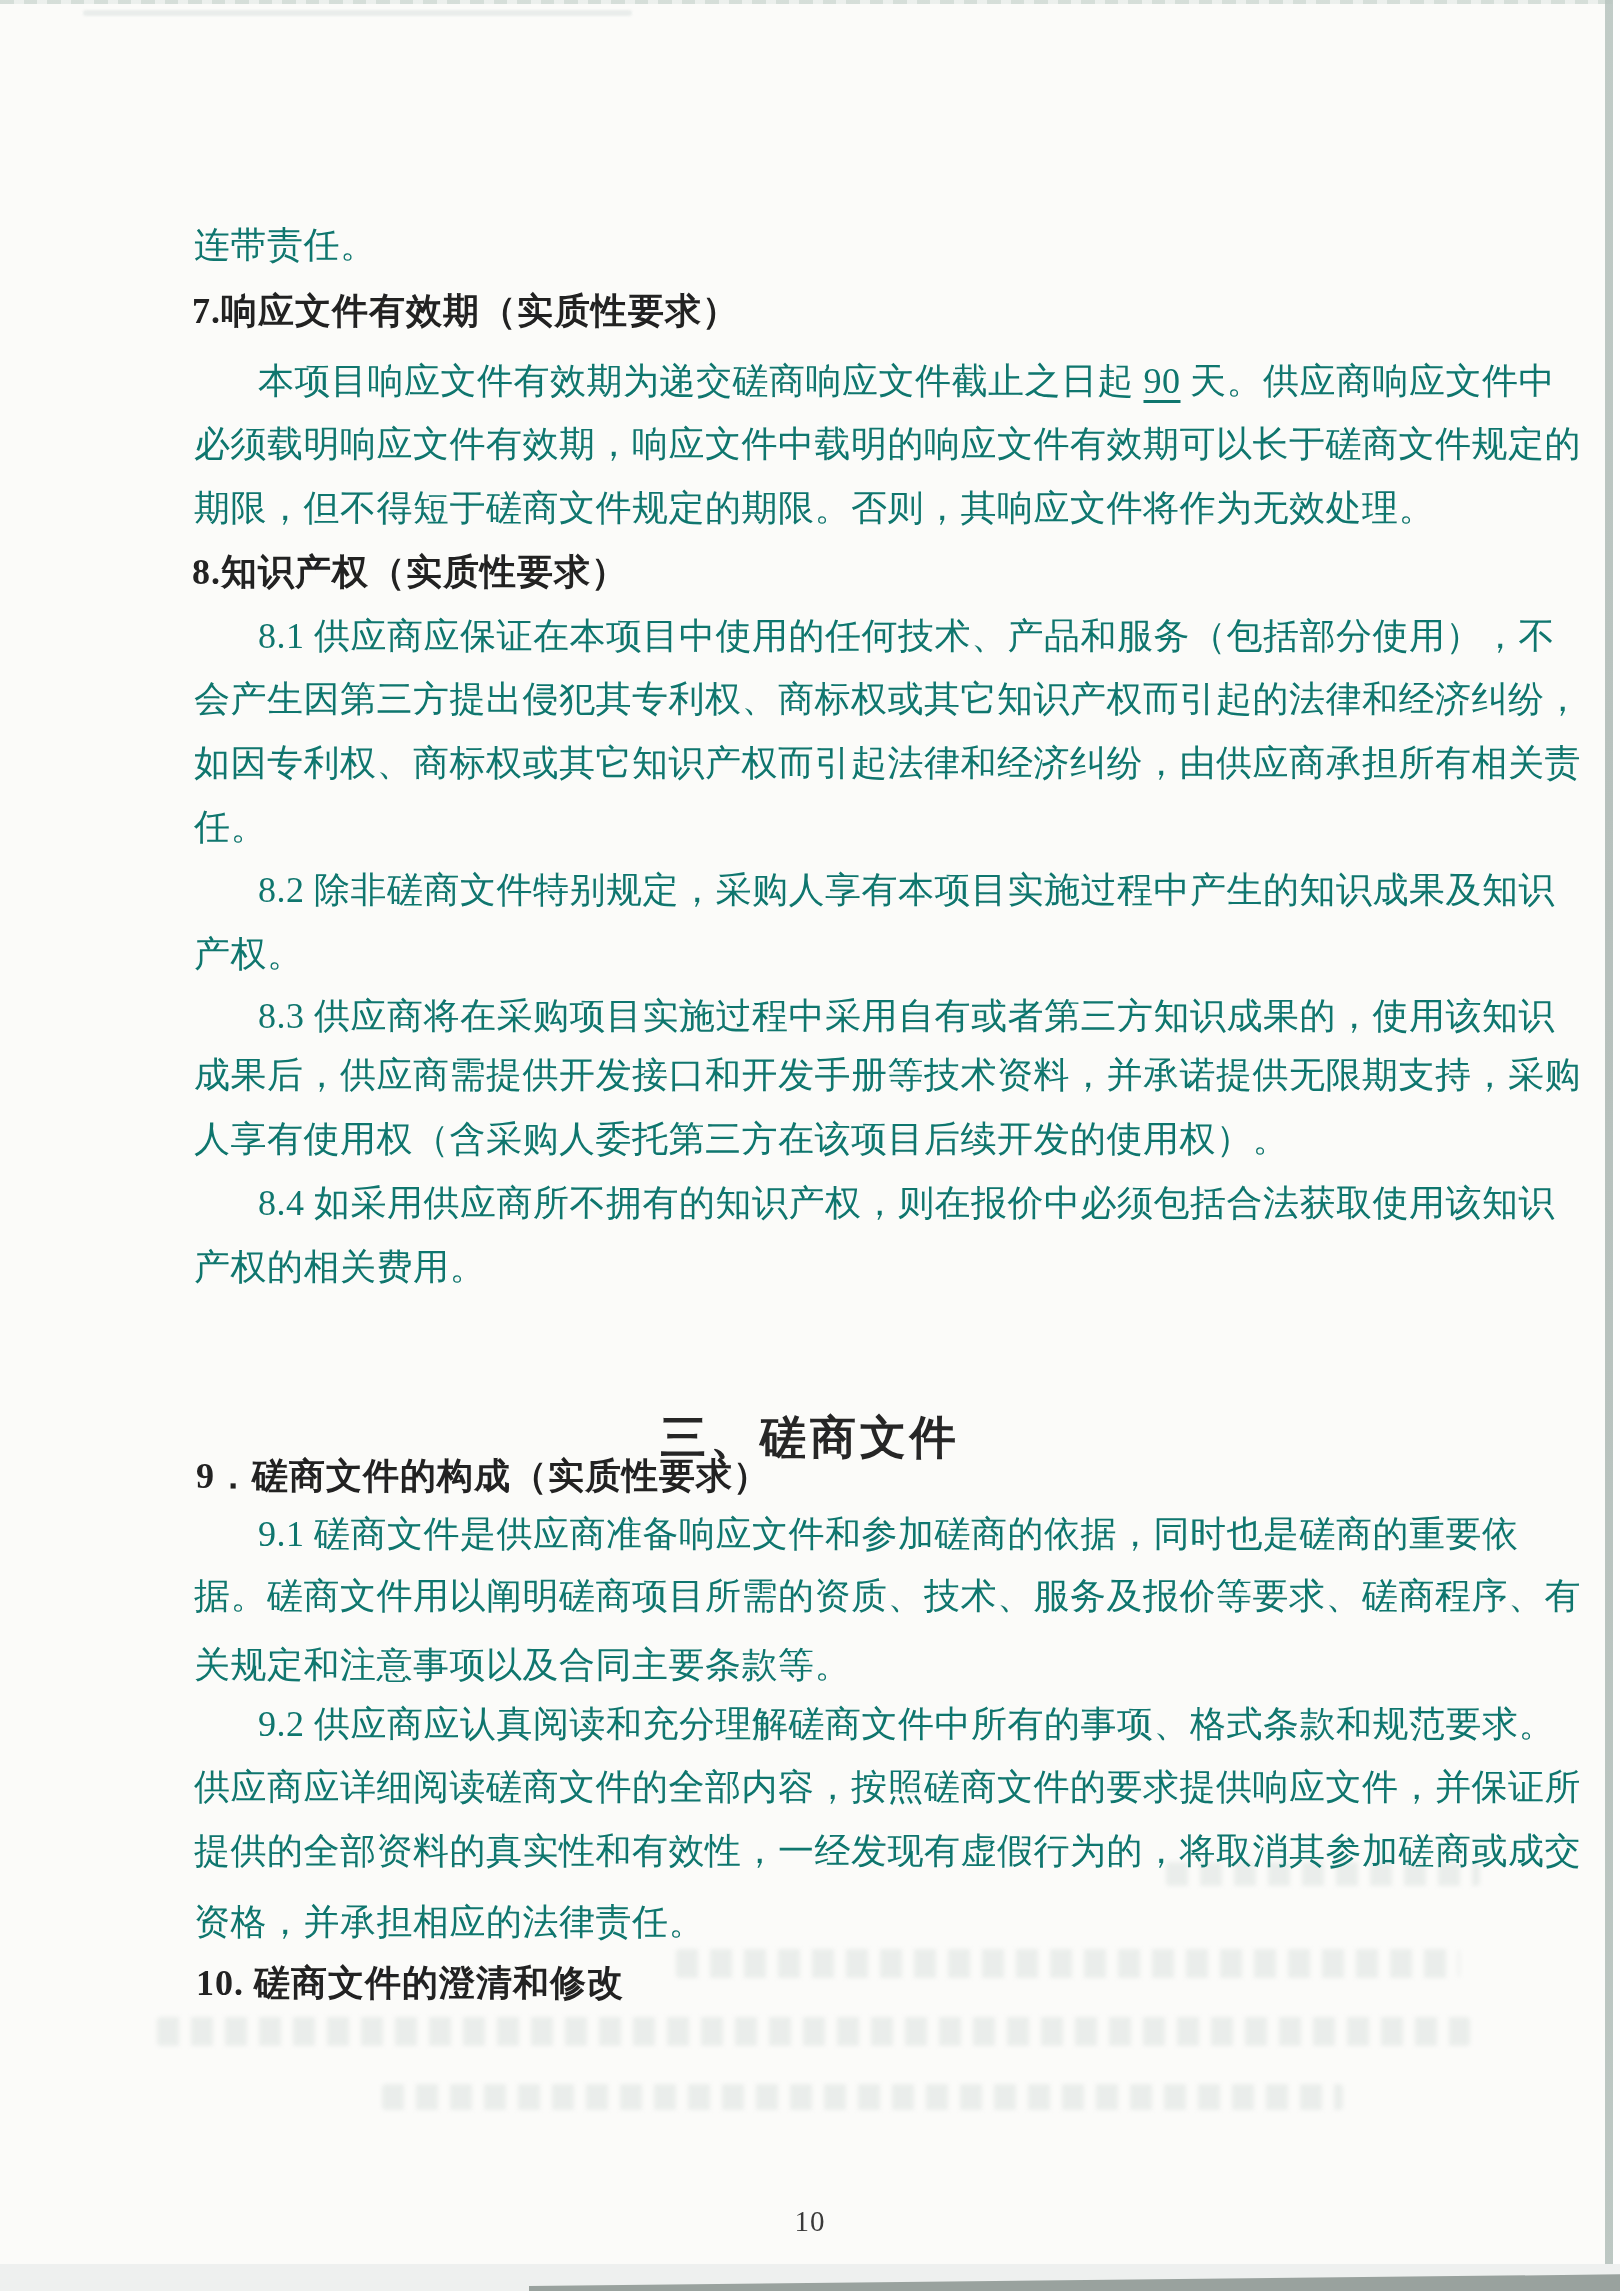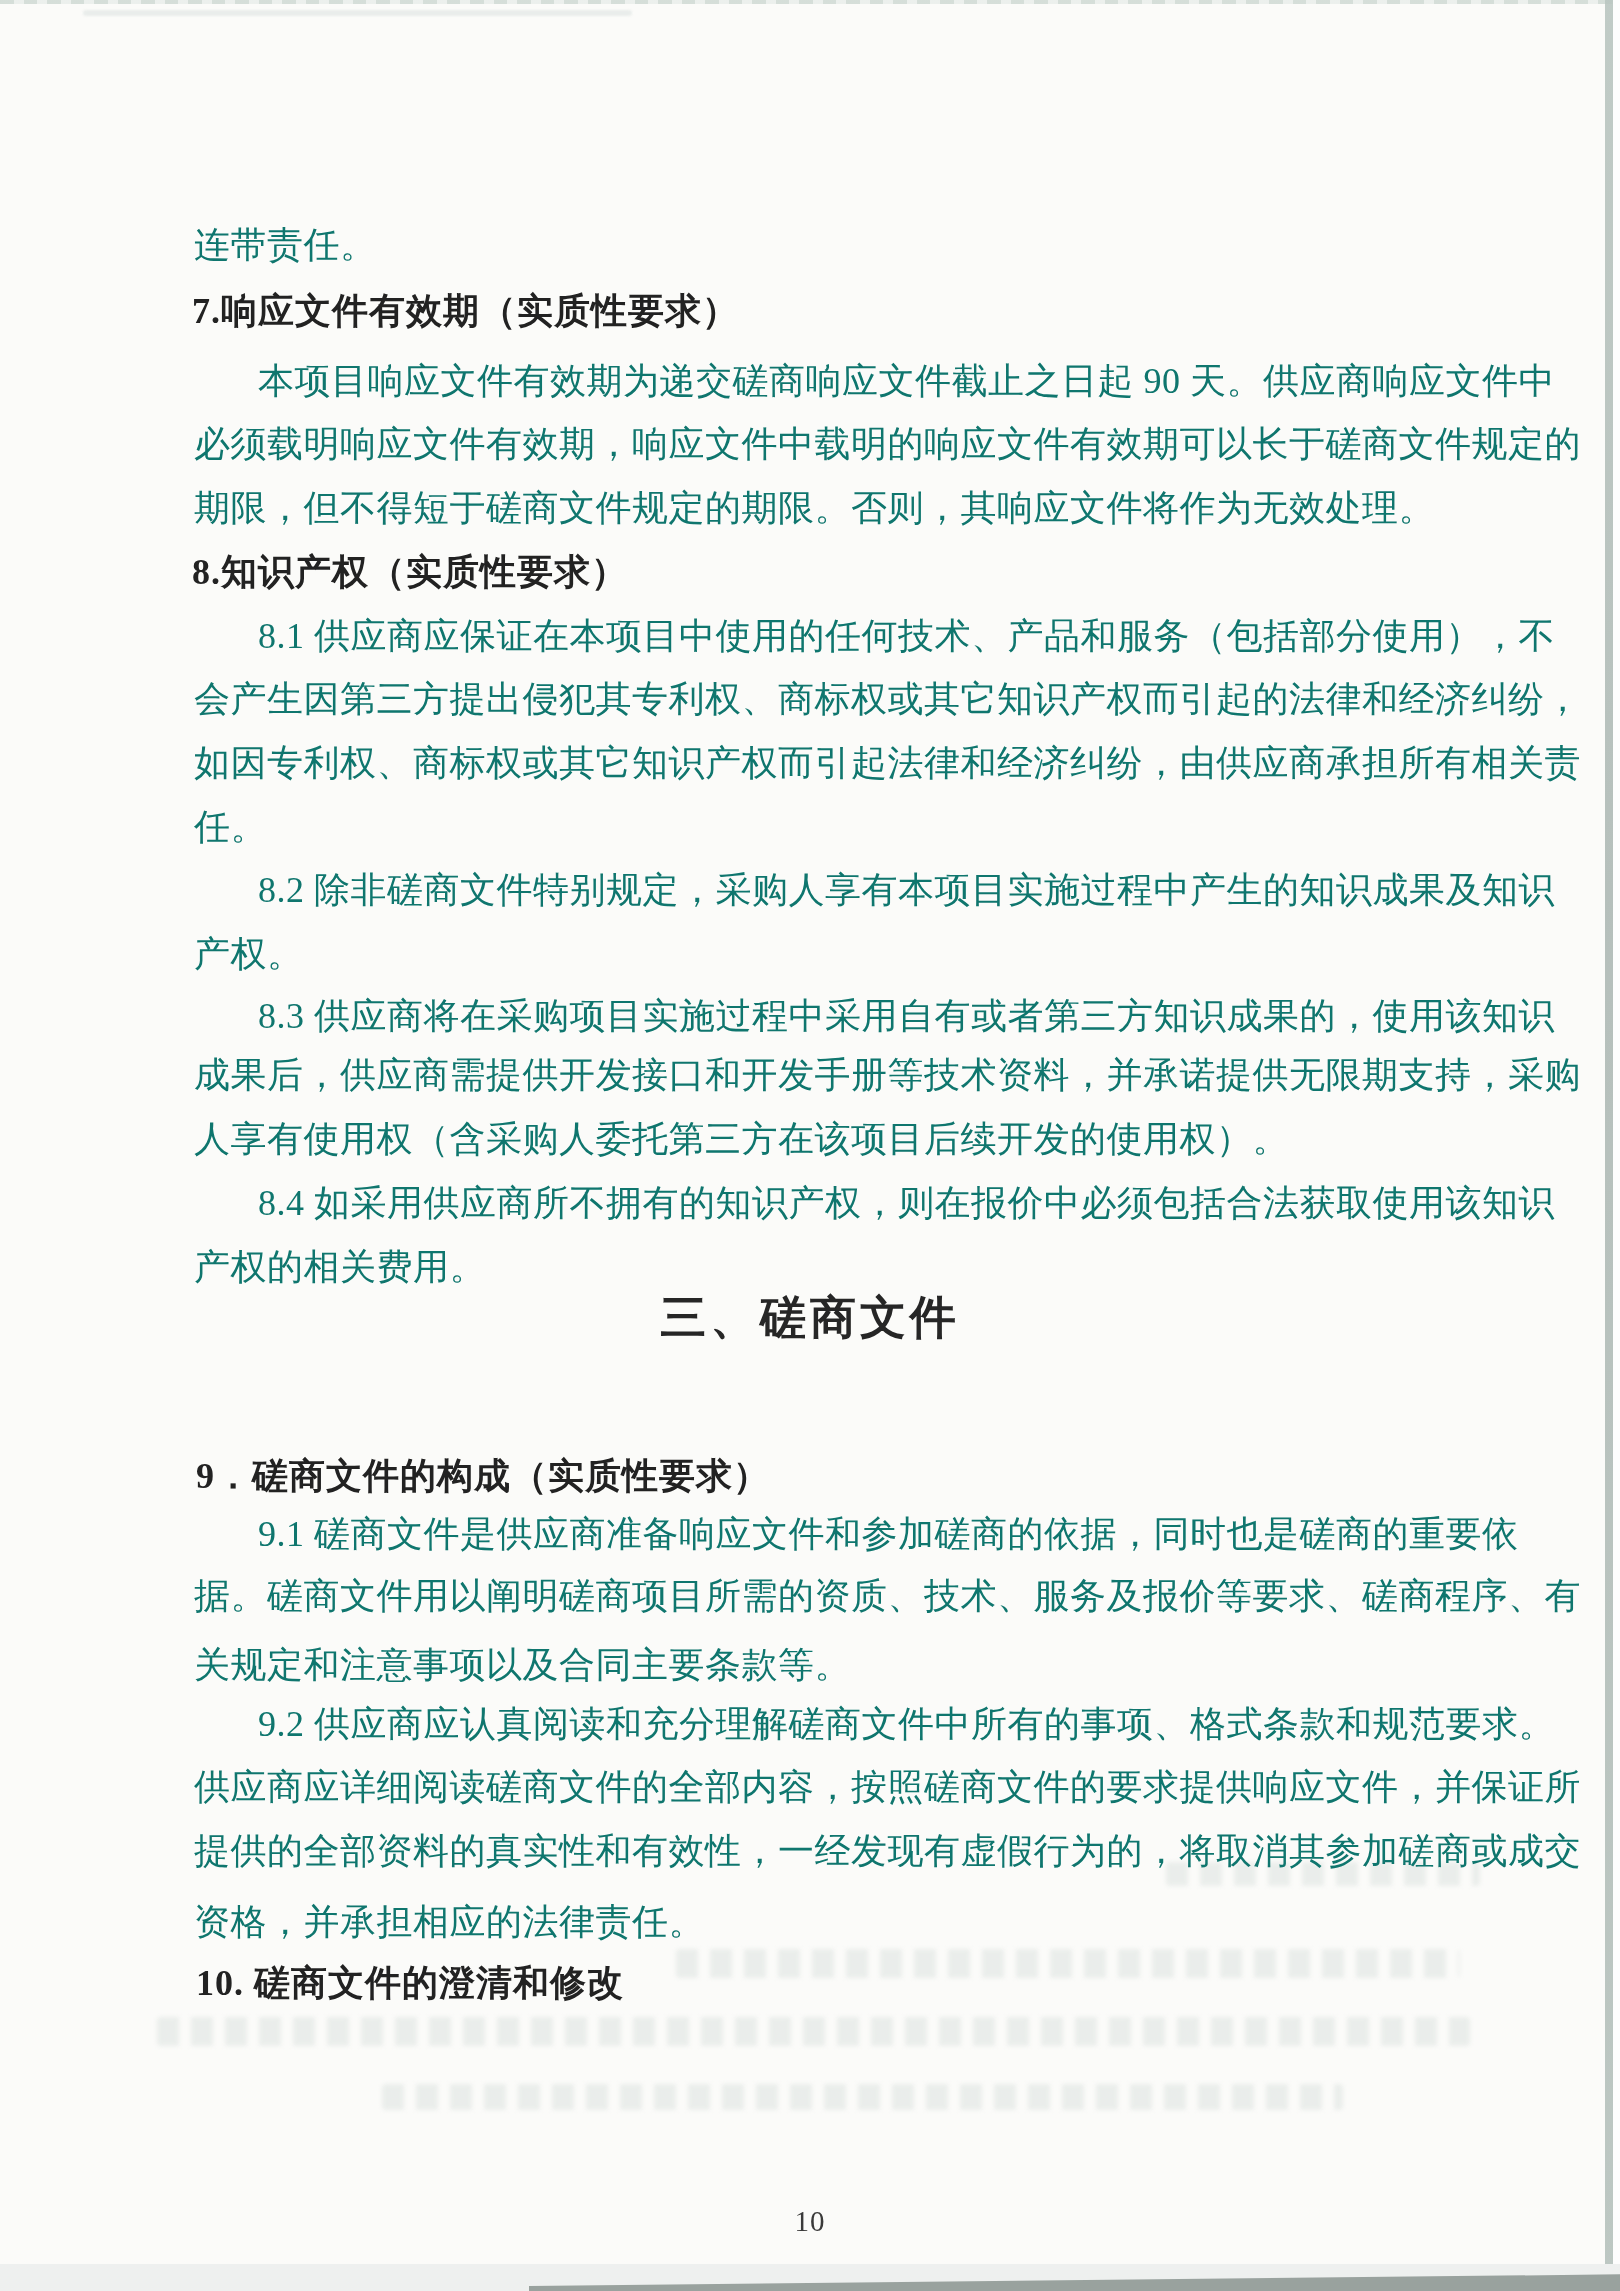--- a/index.html
+++ b/index.html
@@ -31,20 +31,21 @@
     left:0;right:0;
     text-align:center;
     font-size:46px;
     line-height:51px;
     font-weight:bold;
     letter-spacing:3.9px;
     color:#262626;
     white-space:pre;
   }
   .u90{
+    text-decoration:underline;
     text-underline-offset:6.9px;
   }
   .pagenum{
     position:absolute;
     left:0;right:0;
     text-align:center;
     font-size:29px;
     color:#3a3a3a;
     letter-spacing:1px;
   }
@@ -122,21 +123,21 @@
   <div class="line" style="top:868px;left:258px">8.2 除非磋商文件特别规定，采购人享有本项目实施过程中产生的知识成果及知识</div>
   <div class="line" style="top:932px;left:194px">产权。</div>
 
   <div class="line" style="top:994px;left:258px">8.3 供应商将在采购项目实施过程中采用自有或者第三方知识成果的，使用该知识</div>
   <div class="line" style="top:1053px;left:194px">成果后，供应商需提供开发接口和开发手册等技术资料，并承诺提供无限期支持，采购</div>
   <div class="line" style="top:1117px;left:194px">人享有使用权（含采购人委托第三方在该项目后续开发的使用权）。</div>
 
   <div class="line" style="top:1181px;left:258px">8.4 如采用供应商所不拥有的知识产权，则在报价中必须包括合法获取使用该知识</div>
   <div class="line" style="top:1245px;left:194px">产权的相关费用。</div>
 
-  <div class="title" style="top:1292px">三、磋商文件</div>
+  <div class="title" style="top:1412px">三、磋商文件</div>
 
   <div class="line heading" style="top:1454px;left:196px">9．磋商文件的构成（实质性要求）</div>
 
   <div class="line" style="top:1512px;left:258px">9.1 磋商文件是供应商准备响应文件和参加磋商的依据，同时也是磋商的重要依</div>
   <div class="line" style="top:1574px;left:194px">据。磋商文件用以阐明磋商项目所需的资质、技术、服务及报价等要求、磋商程序、有</div>
   <div class="line" style="top:1643px;left:194px">关规定和注意事项以及合同主要条款等。</div>
 
   <div class="line" style="top:1702px;left:258px">9.2 供应商应认真阅读和充分理解磋商文件中所有的事项、格式条款和规范要求。</div>
   <div class="line" style="top:1765px;left:194px">供应商应详细阅读磋商文件的全部内容，按照磋商文件的要求提供响应文件，并保证所</div>
   <div class="line" style="top:1900px;left:194px">资格，并承担相应的法律责任。</div>

